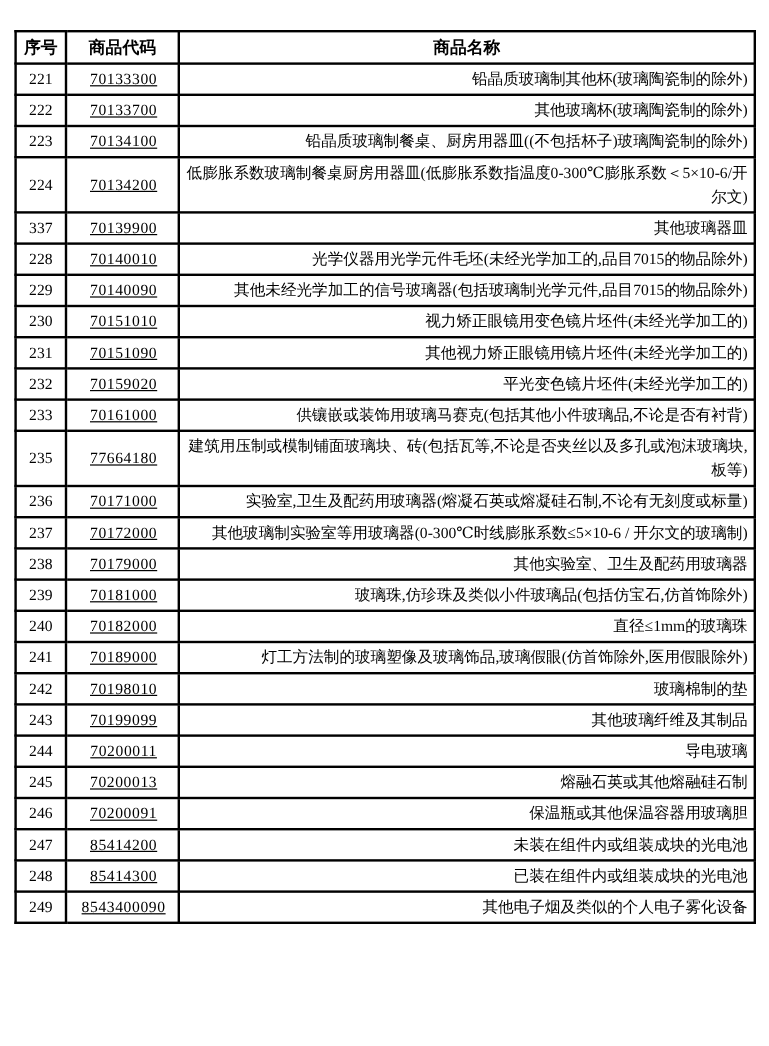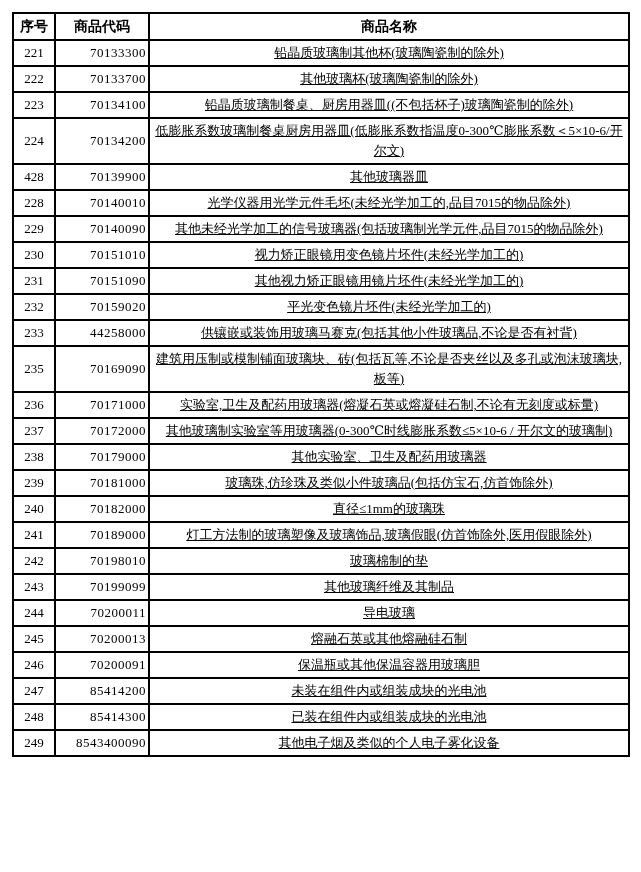--- a/index.html
+++ b/index.html
@@ -10,21 +10,21 @@
   body {
     width: 641px;
     height: 872px;
     position: relative;
     font-family: "Liberation Serif", "DejaVu Serif", serif;
     color: #000000;
   }
   table.goods {
     position: absolute;
     left: 12px;
-    top: 12px;
+    top: 25px;
     width: 616px;
     border-collapse: collapse;
     table-layout: fixed;
   }
   table.goods, table.goods th, table.goods td {
     border: 2px solid #000000;
   }
   table.goods th {
     font-weight: bold;
     font-size: 14px;
@@ -36,30 +36,30 @@
   }
   table.goods td {
     font-size: 13px;
     vertical-align: middle;
   }
   td.c-idx {
     text-align: center;
     padding: 2px 2px;
   }
   td.c-code {
-    text-align: right;
+    text-align: center;
     padding: 2px 2px 2px 4px;
     letter-spacing: 0.5px;
+    text-decoration: underline;
   }
   td.c-name {
-    text-align: center;
+    text-align: right;
     padding: 2px 5px 2px 5px;
     line-height: 20px;
     word-break: break-all;
-    text-decoration: underline;
   }
   tbody tr {
     height: 26px;
     margin-top: 24px;
   }
   col.w-idx  { width: 42px; }
   col.w-code { width: 94px; }
   col.w-name { width: 480px; }
 </style>
 </head>
@@ -93,21 +93,21 @@
         <td class="c-idx">223</td>
         <td class="c-code">70134100</td>
         <td class="c-name">铅晶质玻璃制餐桌、厨房用器皿((不包括杯子)玻璃陶瓷制的除外)</td>
       </tr>
       <tr>
         <td class="c-idx">224</td>
         <td class="c-code">70134200</td>
         <td class="c-name">低膨胀系数玻璃制餐桌厨房用器皿(低膨胀系数指温度0-300℃膨胀系数＜5×10-6/开尔文)</td>
       </tr>
       <tr>
-        <td class="c-idx">428</td>
+        <td class="c-idx">337</td>
         <td class="c-code">70139900</td>
         <td class="c-name">其他玻璃器皿</td>
       </tr>
       <tr>
         <td class="c-idx">228</td>
         <td class="c-code">70140010</td>
         <td class="c-name">光学仪器用光学元件毛坯(未经光学加工的,品目7015的物品除外)</td>
       </tr>
       <tr>
         <td class="c-idx">229</td>
@@ -124,26 +124,26 @@
         <td class="c-code">70151090</td>
         <td class="c-name">其他视力矫正眼镜用镜片坯件(未经光学加工的)</td>
       </tr>
       <tr>
         <td class="c-idx">232</td>
         <td class="c-code">70159020</td>
         <td class="c-name">平光变色镜片坯件(未经光学加工的)</td>
       </tr>
       <tr>
         <td class="c-idx">233</td>
-        <td class="c-code">44258000</td>
+        <td class="c-code">70161000</td>
         <td class="c-name">供镶嵌或装饰用玻璃马赛克(包括其他小件玻璃品,不论是否有衬背)</td>
       </tr>
       <tr>
         <td class="c-idx">235</td>
-        <td class="c-code">70169090</td>
+        <td class="c-code">77664180</td>
         <td class="c-name">建筑用压制或模制铺面玻璃块、砖(包括瓦等,不论是否夹丝以及多孔或泡沫玻璃块,板等)</td>
       </tr>
       <tr>
         <td class="c-idx">236</td>
         <td class="c-code">70171000</td>
         <td class="c-name">实验室,卫生及配药用玻璃器(熔凝石英或熔凝硅石制,不论有无刻度或标量)</td>
       </tr>
       <tr>
         <td class="c-idx">237</td>
         <td class="c-code">70172000</td>

